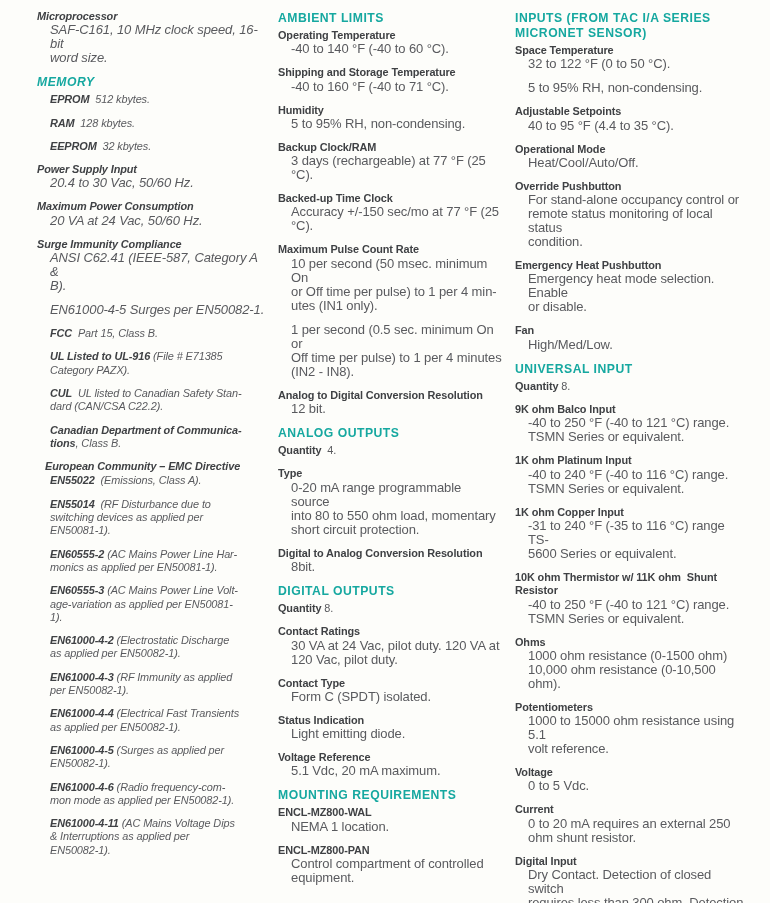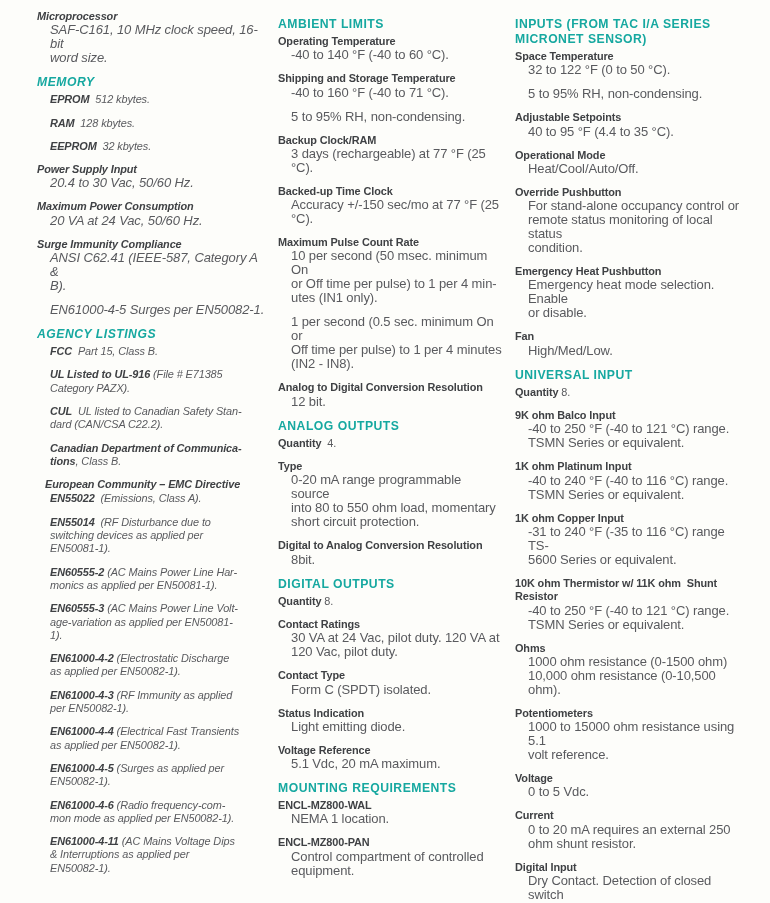--- a/index.html
+++ b/index.html
@@ -14,21 +14,21 @@
   .col { flex:none; }
   .col-1 { width:229px;font-style:italic; }
   .col-2 { width:225px; margin-left:12px; }
   .col-3 { width:232px; margin-left:12px; }
 
   .section {
     color:var(--accent); font-weight:bold; font-size:12.2px;
     line-height:15px; letter-spacing:0.5px; white-space:pre-wrap;
     margin:3px 0 3px 0;
   }
-  .col .section:first-child { margin-top:7px; }
+  .col .section:first-child { margin-top:1px; }
 
   .entry { margin-bottom:10px; }
   .entry.no-body { margin-bottom:1px;padding-left:8px; }
   .entry-head {
     font-weight:bold; color:var(--head); font-size:10.9px;
     line-height:13.3px; letter-spacing:-0.1px; white-space:pre-wrap;
   }
   .entry-para {
     color:var(--body); font-size:13px; line-height:14px;
     letter-spacing:-0.1px; white-space:pre-wrap; padding-left:13px;
@@ -64,21 +64,20 @@
       <div class="entry">
         <div class="entry-head">Maximum Power Consumption</div>
         <div class="entry-para">20 VA at 24 Vac, 50/60 Hz.</div>
       </div>
       <div class="entry">
         <div class="entry-head">Surge Immunity Compliance</div>
         <div class="entry-para">ANSI C62.41 (IEEE-587, Category A &amp;
 B).</div>
         <div class="entry-para">EN61000-4-5 Surges per EN50082-1.</div>
       </div>
-      <div class="section">AGENCY LISTINGS</div>
       <div class="term indent"><span class="term-label">FCC</span><span class="term-rest">  Part 15, Class B.</span></div>
       <div class="term indent"><span class="term-label">UL Listed to UL-916</span><span class="term-rest"> (File # E71385
 Category PAZX).</span></div>
       <div class="term indent"><span class="term-label">CUL</span><span class="term-rest">  UL listed to Canadian Safety Stan-
 dard (CAN/CSA C22.2).</span></div>
       <div class="term indent"><span class="term-label">Canadian Department of Communica-
 tions</span><span class="term-rest">, Class B.</span></div>
       <div class="entry no-body">
         <div class="entry-head">European Community – EMC Directive</div>
       </div>
@@ -109,20 +108,21 @@
       <div class="section">AMBIENT LIMITS</div>
       <div class="entry">
         <div class="entry-head">Operating Temperature</div>
         <div class="entry-para">-40 to 140 °F (-40 to 60 °C).</div>
       </div>
       <div class="entry">
         <div class="entry-head">Shipping and Storage Temperature</div>
         <div class="entry-para">-40 to 160 °F (-40 to 71 °C).</div>
       </div>
       <div class="entry">
+        <div class="entry-head">Humidity</div>
         <div class="entry-para">5 to 95% RH, non-condensing.</div>
       </div>
       <div class="entry">
         <div class="entry-head">Backup Clock/RAM</div>
         <div class="entry-para">3 days (rechargeable) at 77 °F (25 °C).</div>
       </div>
       <div class="entry">
         <div class="entry-head">Backed-up Time Clock</div>
         <div class="entry-para">Accuracy +/-150 sec/mo at 77 °F (25
 °C).</div>

